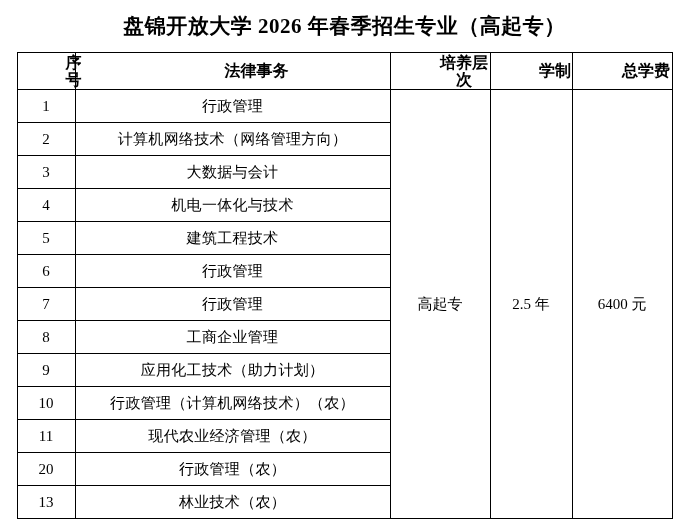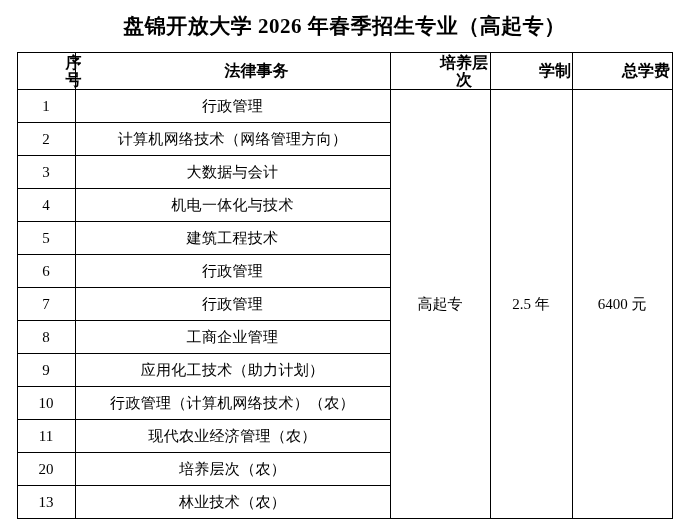--- a/index.html
+++ b/index.html
@@ -128,21 +128,21 @@
       <tr>
         <td class="seq-cell">10</td>
         <td class="name-cell">行政管理（计算机网络技术）（农）</td>
       </tr>
       <tr>
         <td class="seq-cell">11</td>
         <td class="name-cell">现代农业经济管理（农）</td>
       </tr>
       <tr>
         <td class="seq-cell">20</td>
-        <td class="name-cell">培养层次（农）</td>
+        <td class="name-cell">行政管理（农）</td>
       </tr>
       <tr>
         <td class="seq-cell">13</td>
         <td class="name-cell">林业技术（农）</td>
       </tr>
     </tbody>
   </table>
 
 </div>
 

